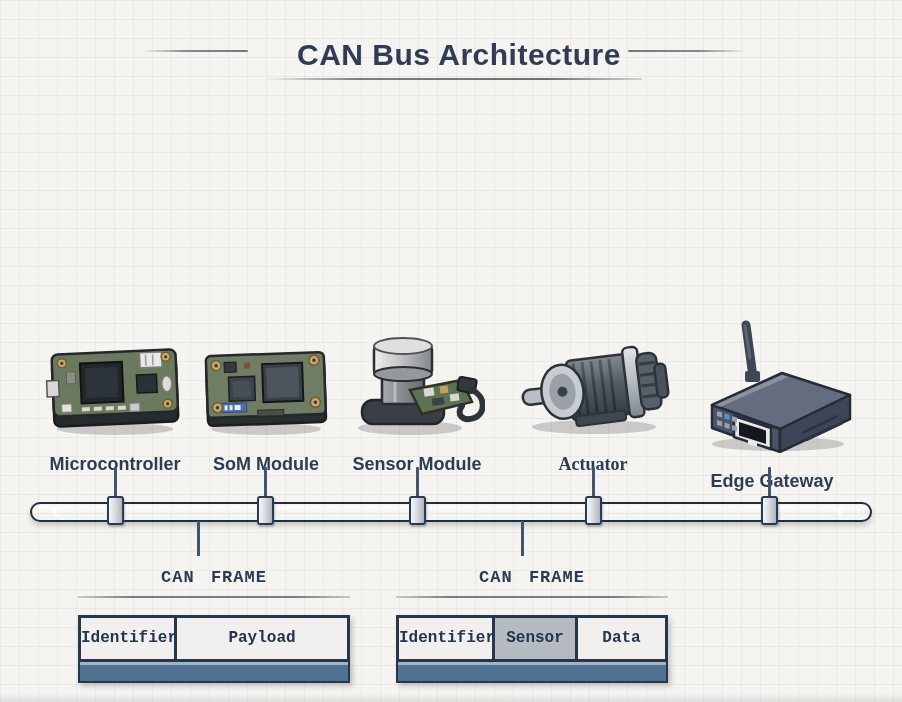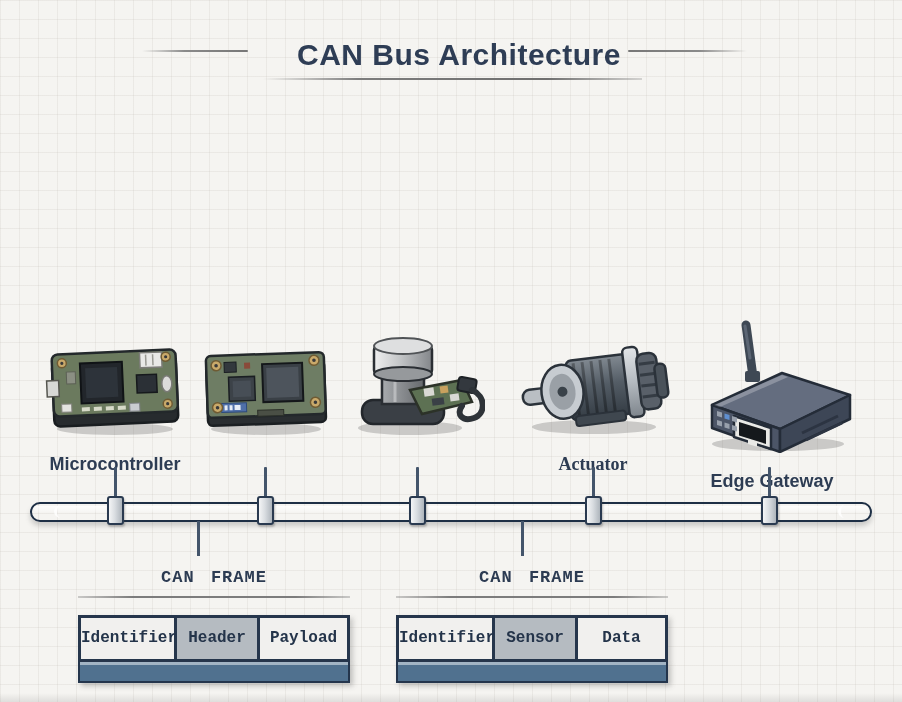--- a/index.html
+++ b/index.html
@@ -128,20 +128,21 @@
         <circle cx="16" cy="18" r="5" fill="#c9a96a" stroke="#6f5b33" stroke-width="1.5"></circle>
           <circle cx="16" cy="18" r="1.8" fill="#3a3a3a"></circle>
         <circle cx="114" cy="16" r="5" fill="#c9a96a" stroke="#6f5b33" stroke-width="1.5"></circle>
           <circle cx="114" cy="16" r="1.8" fill="#3a3a3a"></circle>
         <circle cx="16" cy="60" r="5" fill="#c9a96a" stroke="#6f5b33" stroke-width="1.5"></circle>
           <circle cx="16" cy="60" r="1.8" fill="#3a3a3a"></circle>
         <circle cx="114" cy="58" r="5" fill="#c9a96a" stroke="#6f5b33" stroke-width="1.5"></circle>
           <circle cx="114" cy="58" r="1.8" fill="#3a3a3a"></circle>
       </g>
     </svg>
+    <div class="device-label">SoM Module</div>
   </div>
 
   <div class="device" style="left:337px;top:334px;width:160px;">
     <svg width="135" height="102" viewBox="0 0 135 102">
       <defs>
         <linearGradient id="sensBody" x1="0" y1="0" x2="1" y2="0">
           <stop offset="0" stop-color="#efefef"></stop>
             <stop offset="0.45" stop-color="#c3c5c7"></stop>
             <stop offset="1" stop-color="#83868a"></stop>
         </linearGradient>
@@ -158,20 +159,21 @@
       <ellipse cx="53" cy="12" rx="29" ry="8" fill="#dedfe0" stroke="#505356" stroke-width="2"></ellipse>
       <ellipse cx="53" cy="40" rx="29" ry="7" fill="#96999c" stroke="#2a2e33" stroke-width="2"></ellipse>
       <polygon points="60,56 112,46 122,68 72,80" fill="#5d7153" stroke="#2c3228" stroke-width="2.5"></polygon>
       <rect x="74" y="54" width="10" height="8" fill="#d9d9d4" transform="rotate(-8 79 58)"></rect>
       <rect x="90" y="52" width="8" height="7" fill="#c8a15e" transform="rotate(-8 94 55)"></rect>
       <rect x="82" y="64" width="12" height="7" fill="#3a4046" transform="rotate(-8 88 67)"></rect>
       <rect x="100" y="60" width="9" height="7" fill="#d9d9d4" transform="rotate(-8 104 63)"></rect>
       <rect x="108" y="44" width="18" height="14" rx="3" fill="#33383e" stroke="#1e2226" stroke-width="2" transform="rotate(10 117 51)"></rect>
       <path d="M122,56 C136,62 136,80 124,84 C112,88 106,80 112,72" fill="none" stroke="#2e3338" stroke-width="6" stroke-linecap="round"></path>
     </svg>
+    <div class="device-label">Sensor Module</div>
   </div>
 
   <div class="device" style="left:513px;top:334px;width:160px;font-family:Liberation Serif, serif;">
     <svg width="155" height="102" viewBox="0 0 155 102">
       <defs>
         <linearGradient id="actBody" x1="0" y1="0" x2="0" y2="1">
           <stop offset="0" stop-color="#828a92"></stop>
             <stop offset="0.45" stop-color="#545d66"></stop>
             <stop offset="1" stop-color="#343c44"></stop>
         </linearGradient>
@@ -251,21 +253,20 @@
   <div class="clip" style="left:761px;"></div>
 
   <div class="pointer-line" style="left:197px;"></div>
   <div class="pointer-line" style="left:521px;"></div>
 
   <div class="frame-group" style="left:78px;top:568px;">
     <div class="frame-title">CAN FRAME</div>
     <div class="frame-rule"></div>
     <div class="frame-table">
       <div class="frame-cell c0">Identifier</div>
-      <div class="frame-cell c1">Header</div>
       <div class="frame-cell c2">Payload</div>
     </div>
     <div class="frame-base"></div>
   </div>
 
   <div class="frame-group" style="left:396px;top:568px;">
     <div class="frame-title">CAN FRAME</div>
     <div class="frame-rule"></div>
     <div class="frame-table">
       <div class="frame-cell c0">Identifier</div>

